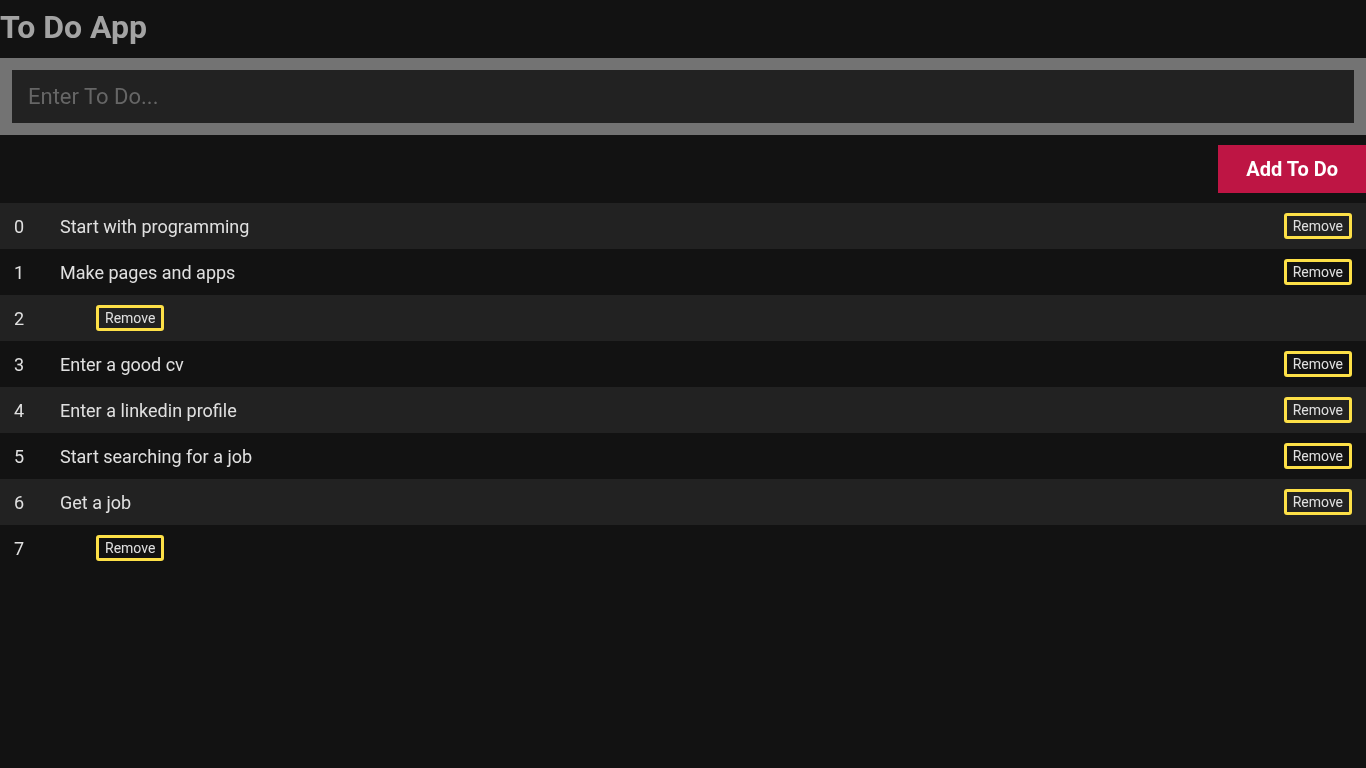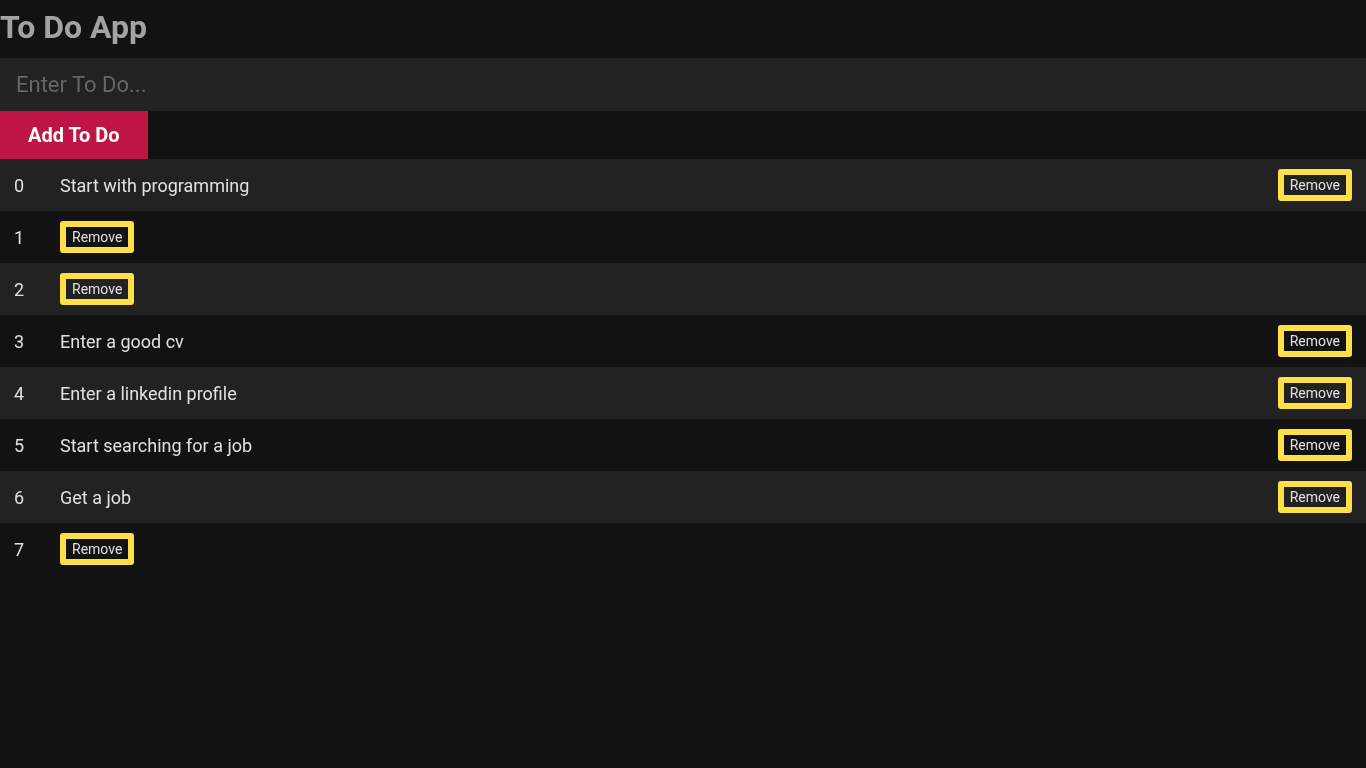--- a/index.html
+++ b/index.html
@@ -17,42 +17,42 @@
     }
     .app-title {
       font-size: 32px;
       font-weight: 700;
       color: #a3a3a3;
       padding: 8px 0 12px 0;
       margin-left: 0;
     }
     .input-container {
       width: 100%;
-      background-color: #14b8a6;
-      padding: 0;
+      background-color: #737373;
+      padding: 12px;
       text-decoration: underline;
     }
     .todo-input {
       width: 100%;
       background-color: #222222;
       border: none;
       outline: none;
       color: #e0e0e0;
       font-size: 22px;
       padding: 14px 16px;
       font-family: inherit;
     }
     .todo-input::placeholder {
       color: #666666;
     }
     .add-button-container {
       width: 100%;
       display: flex;
-      justify-content: flex-start;
-      padding: 0 0;
+      justify-content: flex-end;
+      padding: 10px 0;
     }
     .add-button {
       background-color: #be1544;
       color: #ffffff;
       border: none;
       font-size: 20px;
       font-weight: 700;
       padding: 12px 28px;
       cursor: pointer;
       font-family: inherit;
@@ -77,26 +77,27 @@
       flex-shrink: 0;
       color: #e0e0e0;
     }
     .todo-text {
       flex: 1;
       color: #e0e0e0;
     }
     .remove-button {
       background-color: transparent;
       color: #e0e0e0;
-      border: 6px solid #fde047;
+      border: 3px solid #fde047;
       border-radius: 3px;
       padding: 2px 6px;
       font-size: 14px;
       cursor: pointer;
       font-family: inherit;
+      margin-left: 36px;
     }
   </style>
 </head>
 <body>
 
 <h1 class="app-title">To Do App</h1>
 
 <div class="input-container">
   <input type="text" class="todo-input" placeholder="Enter To Do..." style="">
 </div>
@@ -106,20 +107,21 @@
 </div>
 
 <div class="todo-list" id="todo-list">
     <div class="todo-row even">
       <span class="todo-index">0</span>
       <span class="todo-text">Start with programming</span>
       <button class="remove-button">Remove</button>
     </div>
     <div class="todo-row odd">
       <span class="todo-index">1</span>
+      <span class="todo-text">Make pages and apps</span>
       <button class="remove-button">Remove</button>
     </div>
     <div class="todo-row even">
       <span class="todo-index">2</span>
       <button class="remove-button">Remove</button>
     </div>
     <div class="todo-row odd">
       <span class="todo-index">3</span>
       <span class="todo-text">Enter a good cv</span>
       <button class="remove-button">Remove</button>

